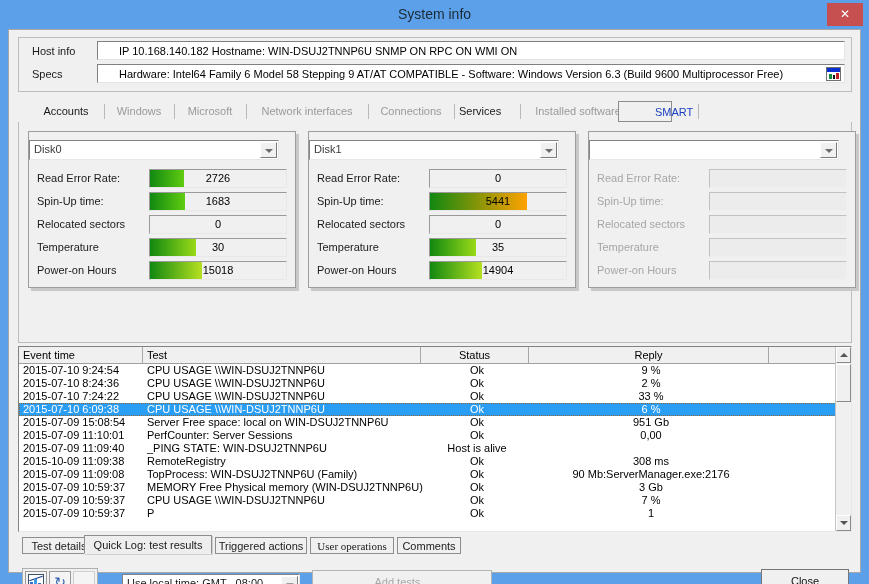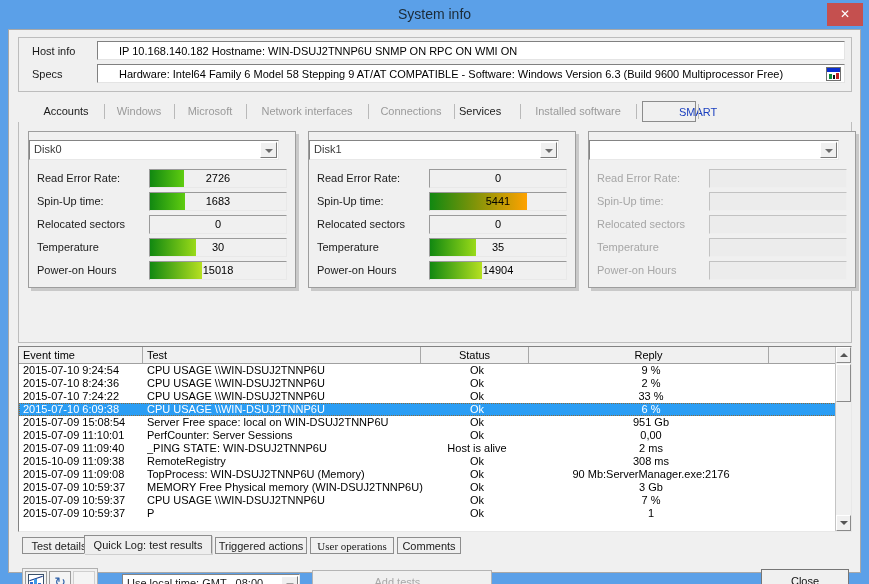--- a/index.html
+++ b/index.html
@@ -469,21 +469,21 @@
         <div class="ttab" style="left: 158px; width: 68px;">Microsoft</div>
         <div class="tsep" style="left: 228px;"></div>
         <div class="ttab" style="left: 230px; width: 118px;">Network interfaces</div>
         <div class="tsep" style="left: 350px;"></div>
         <div class="ttab" style="left: 352px; width: 82px;">Connections</div>
         <div class="tsep" style="left: 436px;"></div>
         <div class="ttab strong" style="left: 416px; width: 62px; padding-left: 25px;">Services</div>
         <div class="tsep" style="left: 502px;"></div>
         <div class="ttab" style="left: 504px; width: 112px;">Installed software</div>
         <div class="tsep" style="left: 618px;"></div>
-        <div class="ttab sel" style="left: 624px; width: 54px; padding-left: 36px;">SMART</div>
+        <div class="ttab sel" style="left: 600px; width: 54px; padding-left: 36px;">SMART</div>
         <div class="tsep" style="left: 680px;"></div>
       </div>
 
     <div id="smartpanel">
         <div class="diskbox" id="disk0">
           <div class="diskcombo">
             <span class="cval">Disk0</span>
             <span class="carrow"></span>
           </div>
           <div class="metricrow" style="top: 37px;">
@@ -640,31 +640,30 @@
           <div class="lrow">
             <span class="lc lc-time">2015-07-09 11:10:01</span>
             <span class="lc lc-test">PerfCounter: Server Sessions</span>
             <span class="lc lc-status">Ok</span>
             <span class="lc lc-reply">0,00</span>
           </div>
           <div class="lrow">
             <span class="lc lc-time">2015-07-09 11:09:40</span>
             <span class="lc lc-test">_PING STATE: WIN-DSUJ2TNNP6U</span>
             <span class="lc lc-status">Host is alive</span>
-            <span class="lc lc-reply">2 ms</span>
           </div>
           <div class="lrow">
             <span class="lc lc-time">2015-10-09 11:09:38</span>
             <span class="lc lc-test">RemoteRegistry</span>
             <span class="lc lc-status">Ok</span>
             <span class="lc lc-reply">308 ms</span>
           </div>
           <div class="lrow">
             <span class="lc lc-time">2015-07-09 11:09:08</span>
-            <span class="lc lc-test">TopProcess: WIN-DSUJ2TNNP6U (Memory)</span>
+            <span class="lc lc-test">TopProcess: WIN-DSUJ2TNNP6U (Family)</span>
             <span class="lc lc-status">Ok</span>
             <span class="lc lc-reply">90 Mb:ServerManager.exe:2176</span>
           </div>
           <div class="lrow">
             <span class="lc lc-time">2015-07-09 10:59:37</span>
             <span class="lc lc-test">MEMORY Free Physical memory (WIN-DSUJ2TNNP6U)</span>
             <span class="lc lc-status">Ok</span>
             <span class="lc lc-reply">3 Gb</span>
           </div>
           <div class="lrow">

